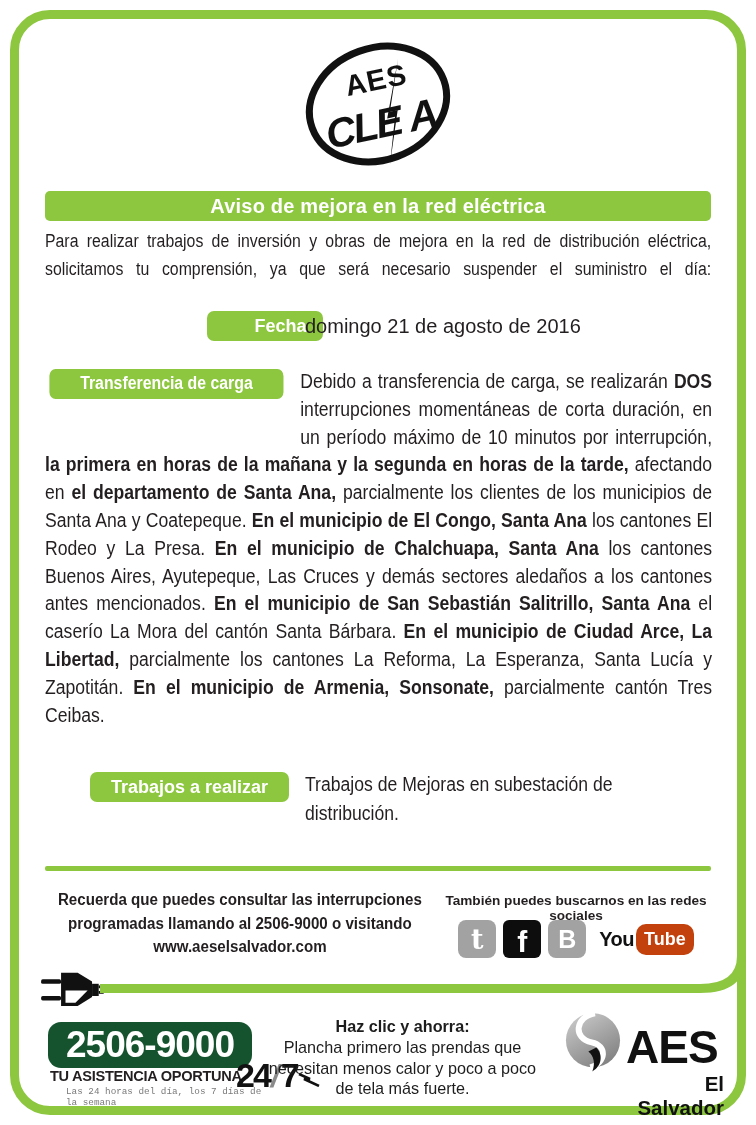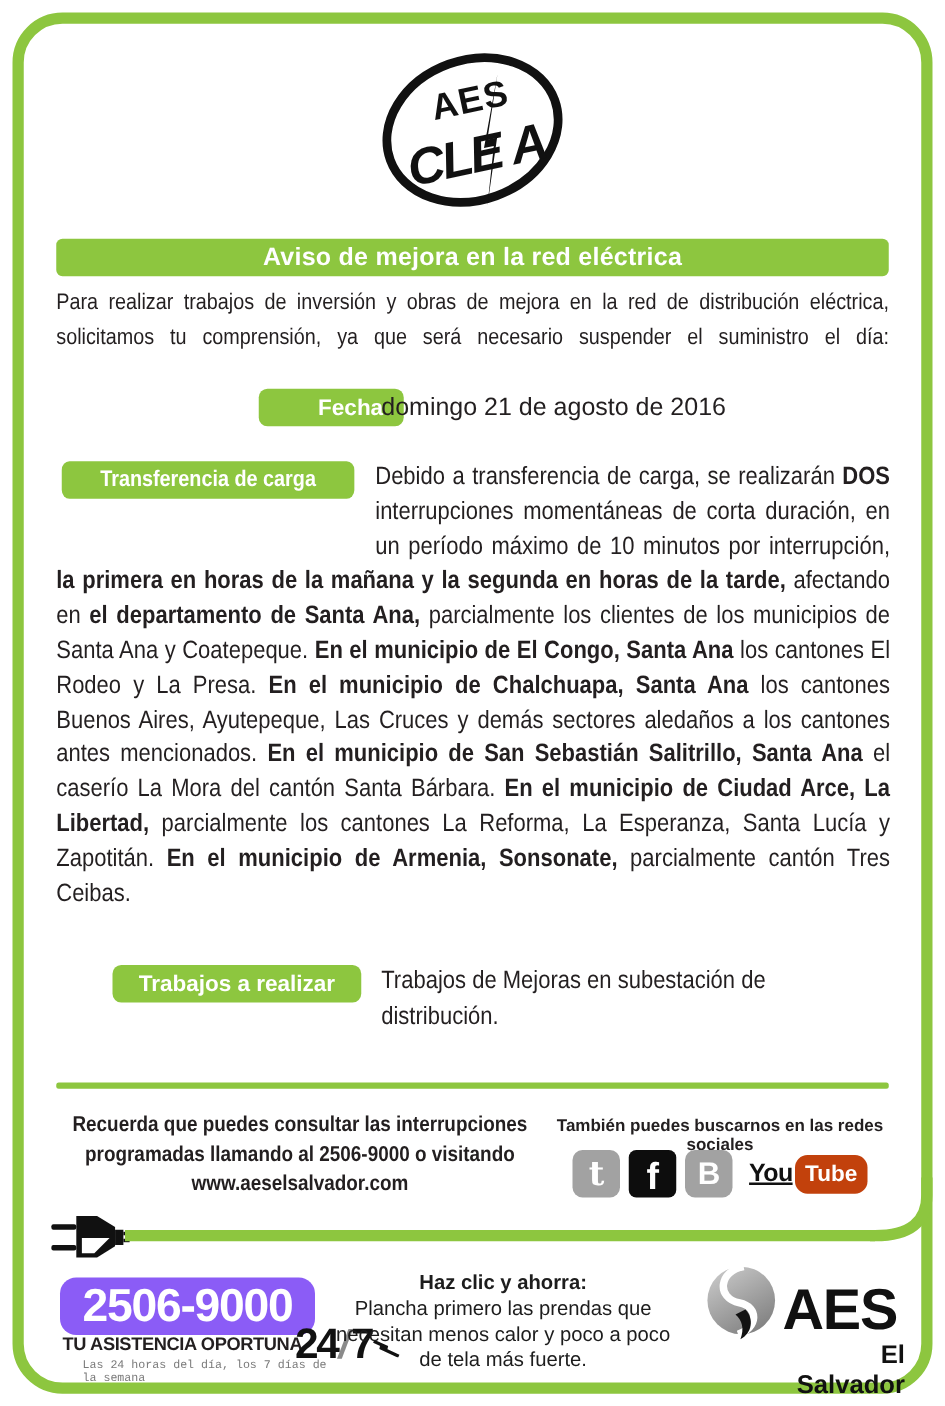--- a/index.html
+++ b/index.html
@@ -38,28 +38,28 @@
   .consult{left:45px;top:888px;width:443px;text-align:center;font-weight:700;font-size:17.2px;line-height:23.5px;}
   .social-heading{left:440px;top:893px;width:272px;text-align:center;font-weight:700;font-size:13.6px;}
   .social-row{left:440px;top:916px;width:272px;height:46px;display:flex;align-items:center;justify-content:center;gap:7px;}
   .sq{width:38px;height:38px;border-radius:8px;display:flex;align-items:center;justify-content:center;color:#fff;}
   .sq.gray{background:#a2a2a2;}
   .sq.black{background:#0d0d0d;border-radius:6px;}
   .tw{font-size:27px;font-weight:700;font-family:"DejaVu Serif","Liberation Serif",serif;}
   .fb{font-size:30px;font-weight:700;margin-top:6px;}
   .bg{font-size:25px;font-weight:700;}
   .yt{display:flex;align-items:center;margin-left:6px;}
-  .yt-you{font-size:20px;font-weight:700;color:#111;letter-spacing:-.5px;text-decoration:underline;}
+  .yt-you{font-size:20px;font-weight:700;color:#111;letter-spacing:-.5px;}
   .yt-tube{background:#c2410c;color:#fff;font-size:18px;font-weight:700;padding:5px 8px;border-radius:10px;margin-left:2px;}
   
   .plug{left:40px;top:966px;width:72px;height:50px;}
   .cord{left:100px;top:984px;width:600px;height:9px;background:#8dc63f;}
   .fillet{left:0;top:0;width:756px;height:1125px;pointer-events:none;}
   
-  .phone-badge{left:48px;top:1022px;width:204px;height:46px;background:#8b5cf6;border-radius:13px;
+  .phone-badge{left:48px;top:1022px;width:204px;height:46px;background:#14532d;border-radius:13px;
                color:#fff;font-size:37px;font-weight:700;letter-spacing:-1px;
                display:flex;align-items:center;justify-content:center;}
   .tagline{left:50px;top:1068px;font-size:14.6px;font-weight:700;letter-spacing:-.3px;}
   .hours{left:66px;top:1086px;width:200px;font-size:9.3px;color:#7a7a7a;font-family:Liberation Mono, monospace;}
   .always{left:236px;top:1056px;display:flex;align-items:baseline;font-weight:700;}
   .always .n{font-size:34px;letter-spacing:-2px;color:#111;}
   .always .s{font-size:32px;color:#8a8a8a;font-style:italic;margin:0 1px;}
   
   .tip{left:250px;top:1000px;width:305px;text-align:center;font-size:16.2px;line-height:20.8px;color:#1d1d1d;margin-top:16px;}
   .tip-h{font-weight:700;}

